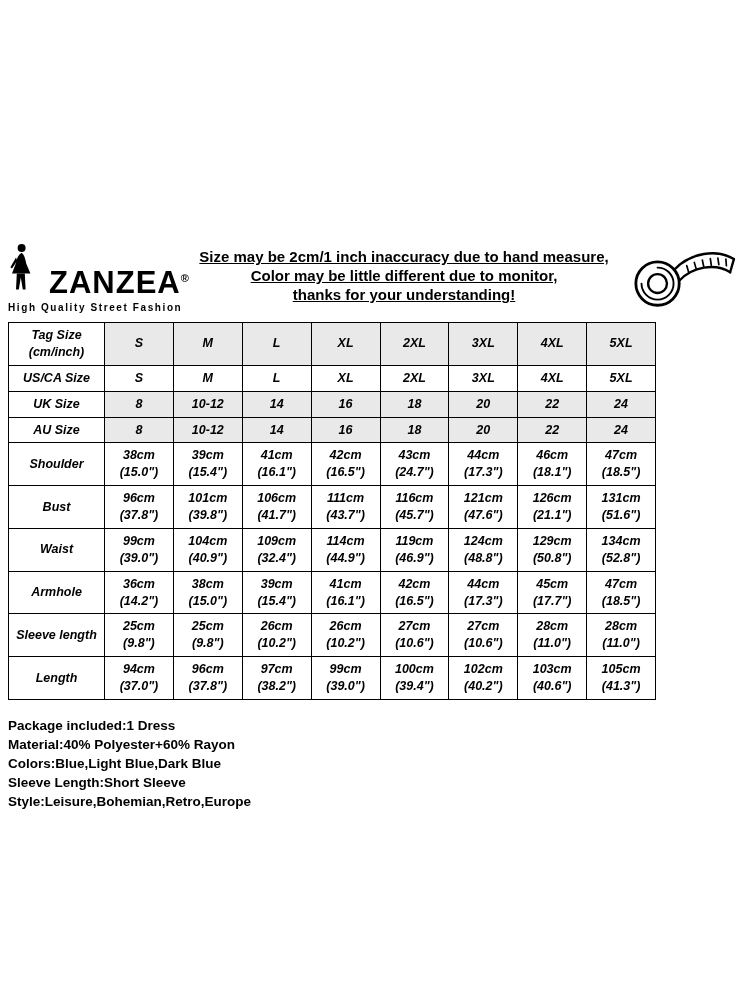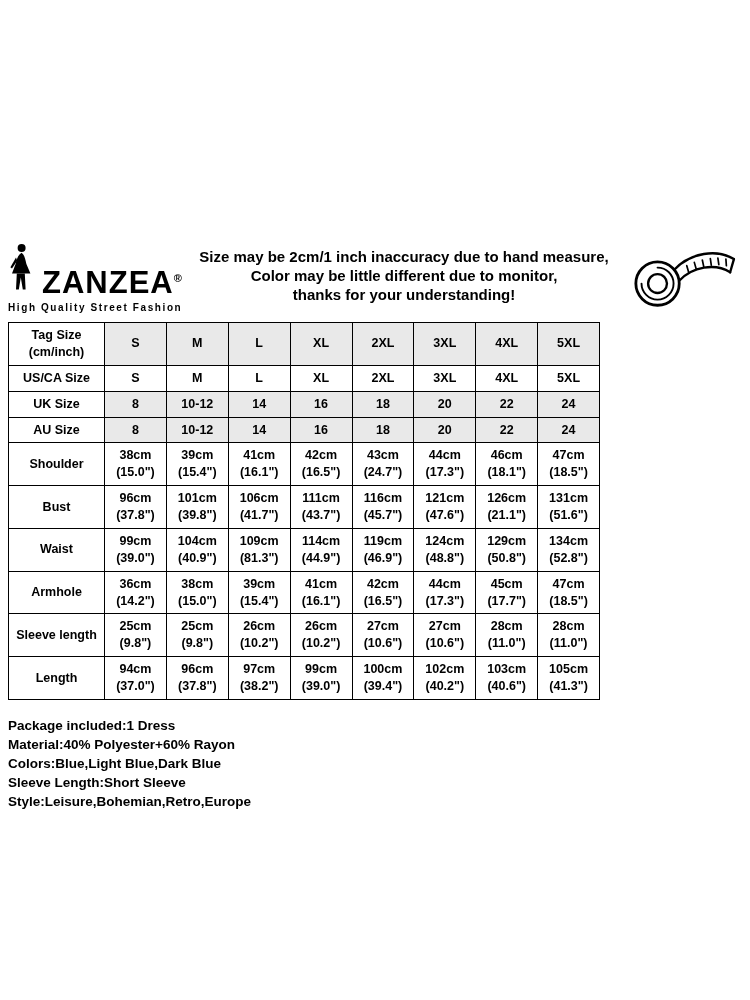--- a/index.html
+++ b/index.html
@@ -17,21 +17,21 @@
     overflow: hidden;
   }
 
   
   .header {
     display: flex;
     align-items: flex-start;
     margin-bottom: 9px;
   }
   .logo-block { width: 188px; flex: 0 0 188px; }
-  .logo-row { display: flex; align-items: flex-end; gap: 10px; }
+  .logo-row { display: flex; align-items: flex-end; gap: 17px; }
   .logo-figure { flex: 0 0 auto; }
   .logo-text {
     font-size: 31px;
     font-weight: bold;
     letter-spacing: 1px;
     line-height: 1;
     white-space: nowrap;
   }
   .logo-reg {
     font-size: 11px;
@@ -45,33 +45,35 @@
     margin-top: 4px;
     white-space: nowrap;
   }
   .notice {
     flex: 1 1 auto;
     text-align: center;
     font-weight: bold;
     font-size: 15px;
     line-height: 19px;
     padding-top: 5px;
+    text-decoration: underline;
   }
   .tape-block {
     flex: 0 0 130px;
     display: flex;
     justify-content: flex-end;
     padding-top: 2px;
   }
 
   
   table.size-chart {
     border-collapse: collapse;
-    width: 592px;
+    width: 648px;
     table-layout: fixed;
+    font-style: italic;
   }
   table.size-chart th,
   table.size-chart td {
     border: 1px solid #000;
     font-weight: bold;
     font-size: 12.5px;
     line-height: 1.35;
     text-align: center;
     vertical-align: middle;
     padding: 4px 2px;
@@ -235,21 +237,21 @@
           <td>131cm
 (51.6")</td>
         </tr>
         <tr>
           <th>Waist</th>
           <td>99cm
 (39.0")</td>
           <td>104cm
 (40.9")</td>
           <td>109cm
-(81.3")</td>
+(32.4")</td>
           <td>114cm
 (44.9")</td>
           <td>119cm
 (46.9")</td>
           <td>124cm
 (48.8")</td>
           <td>129cm
 (50.8")</td>
           <td>134cm
 (52.8")</td>

